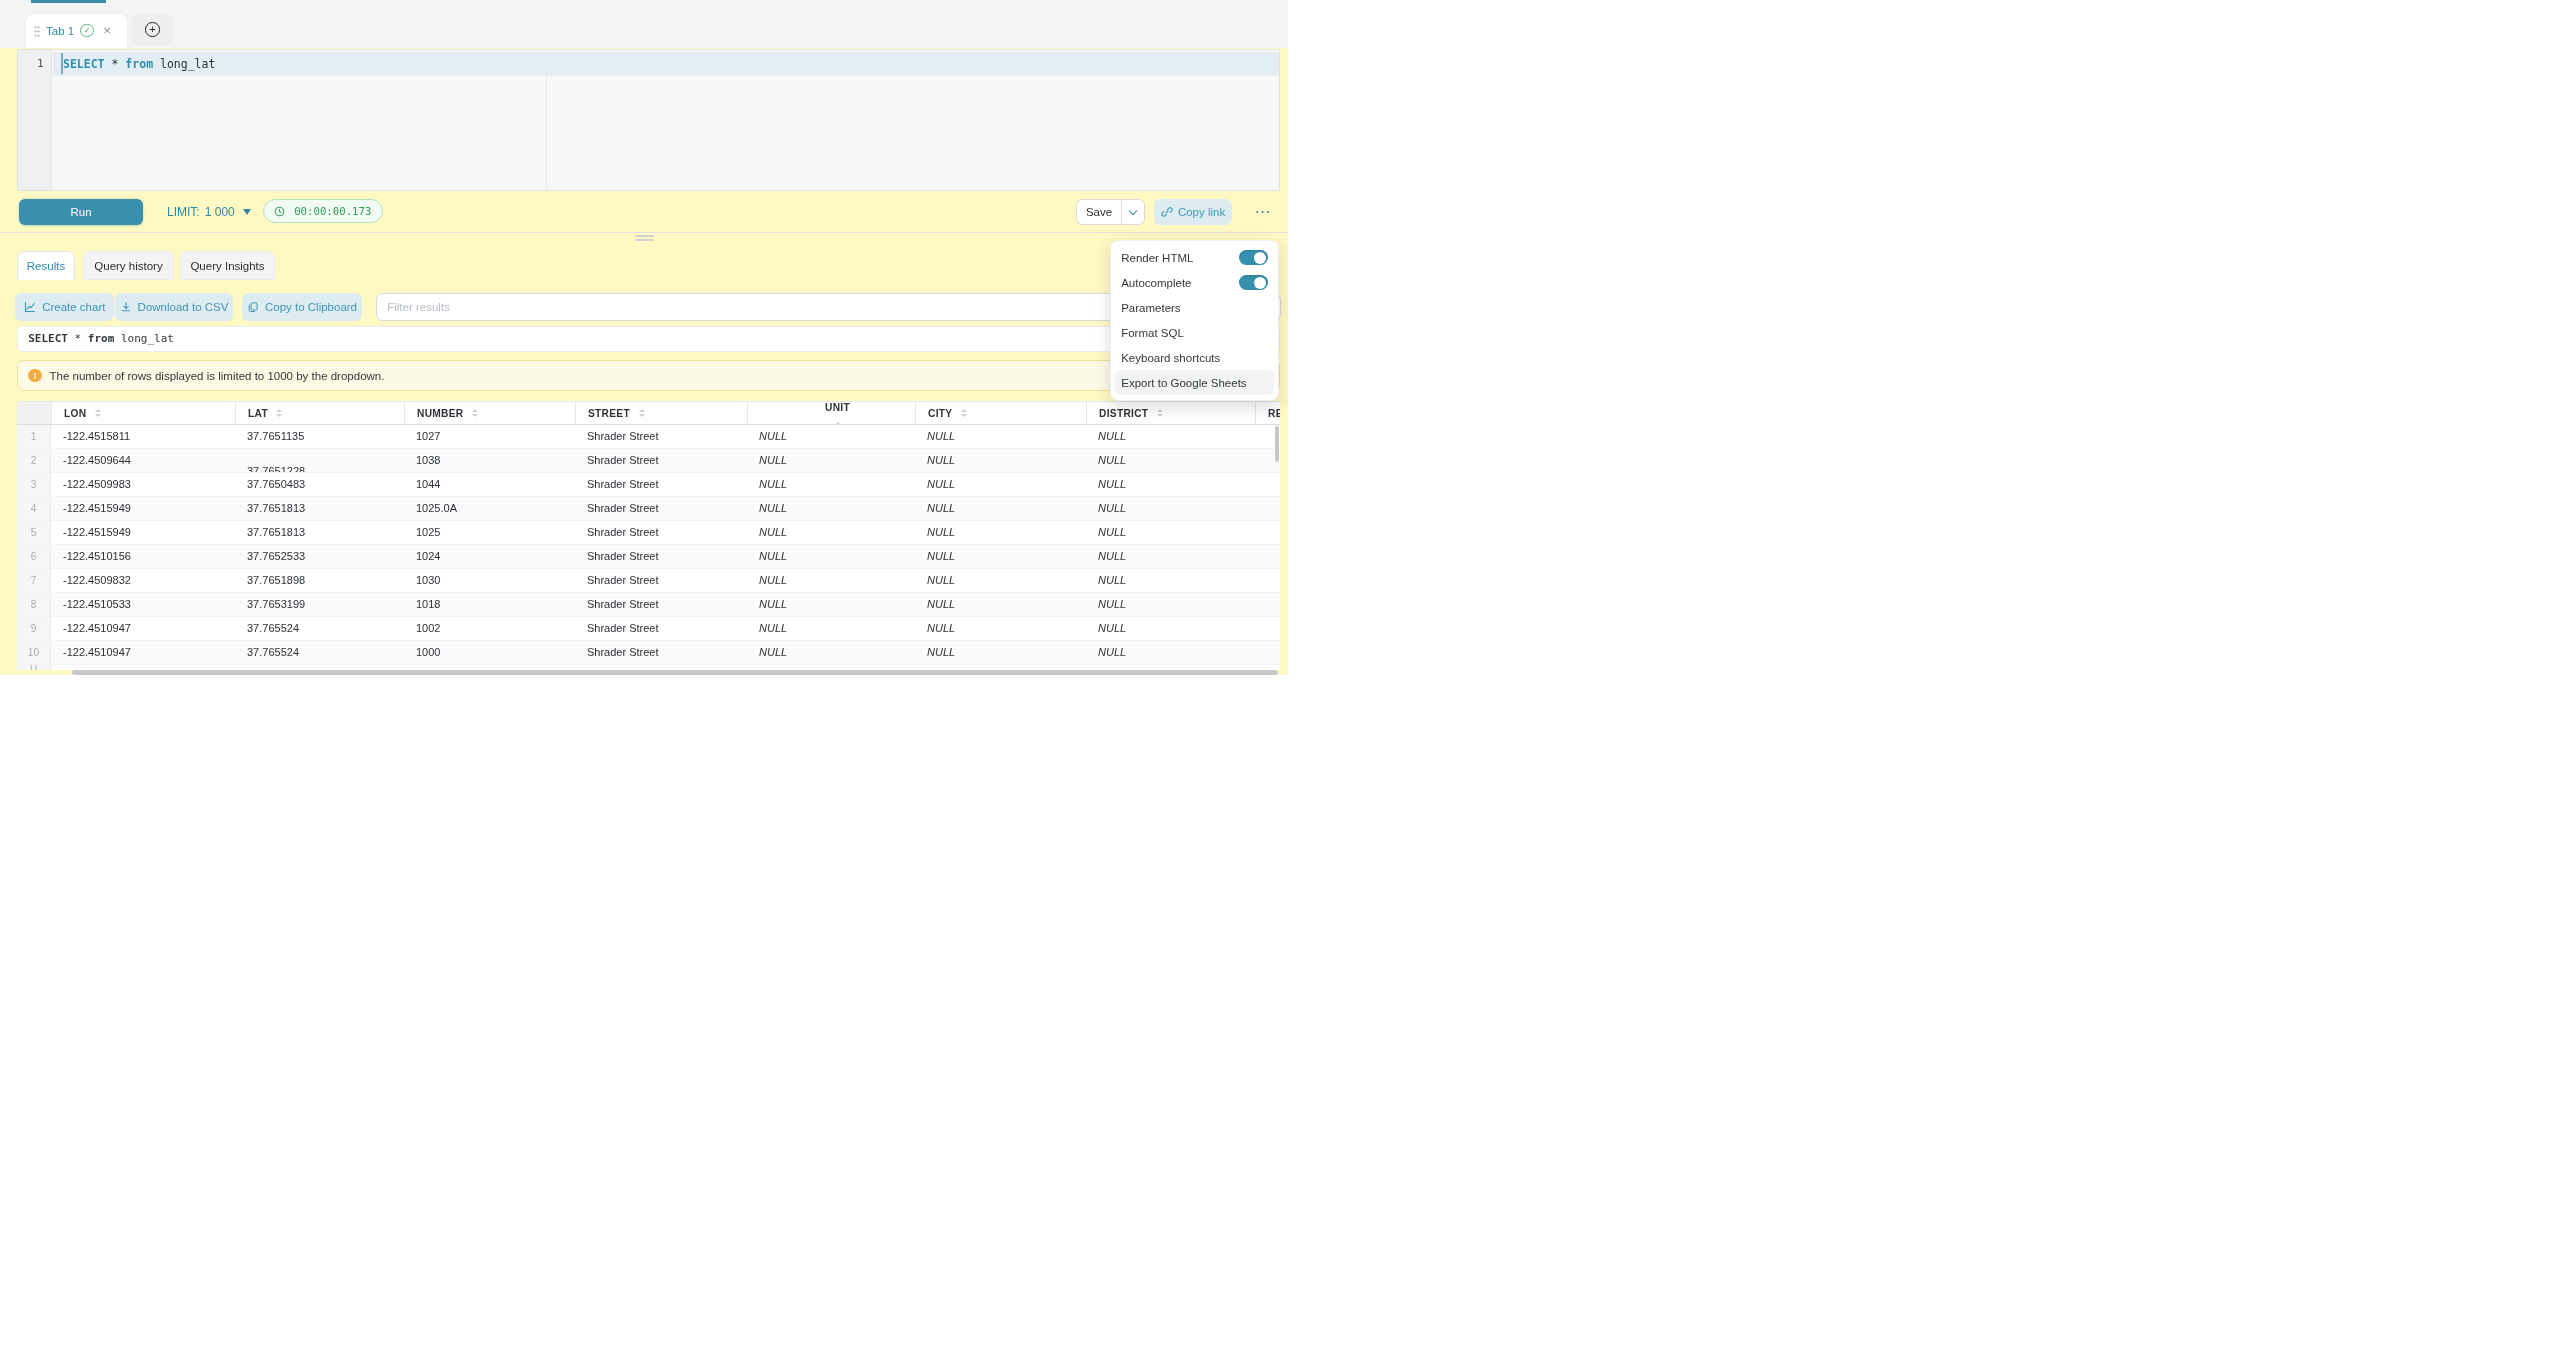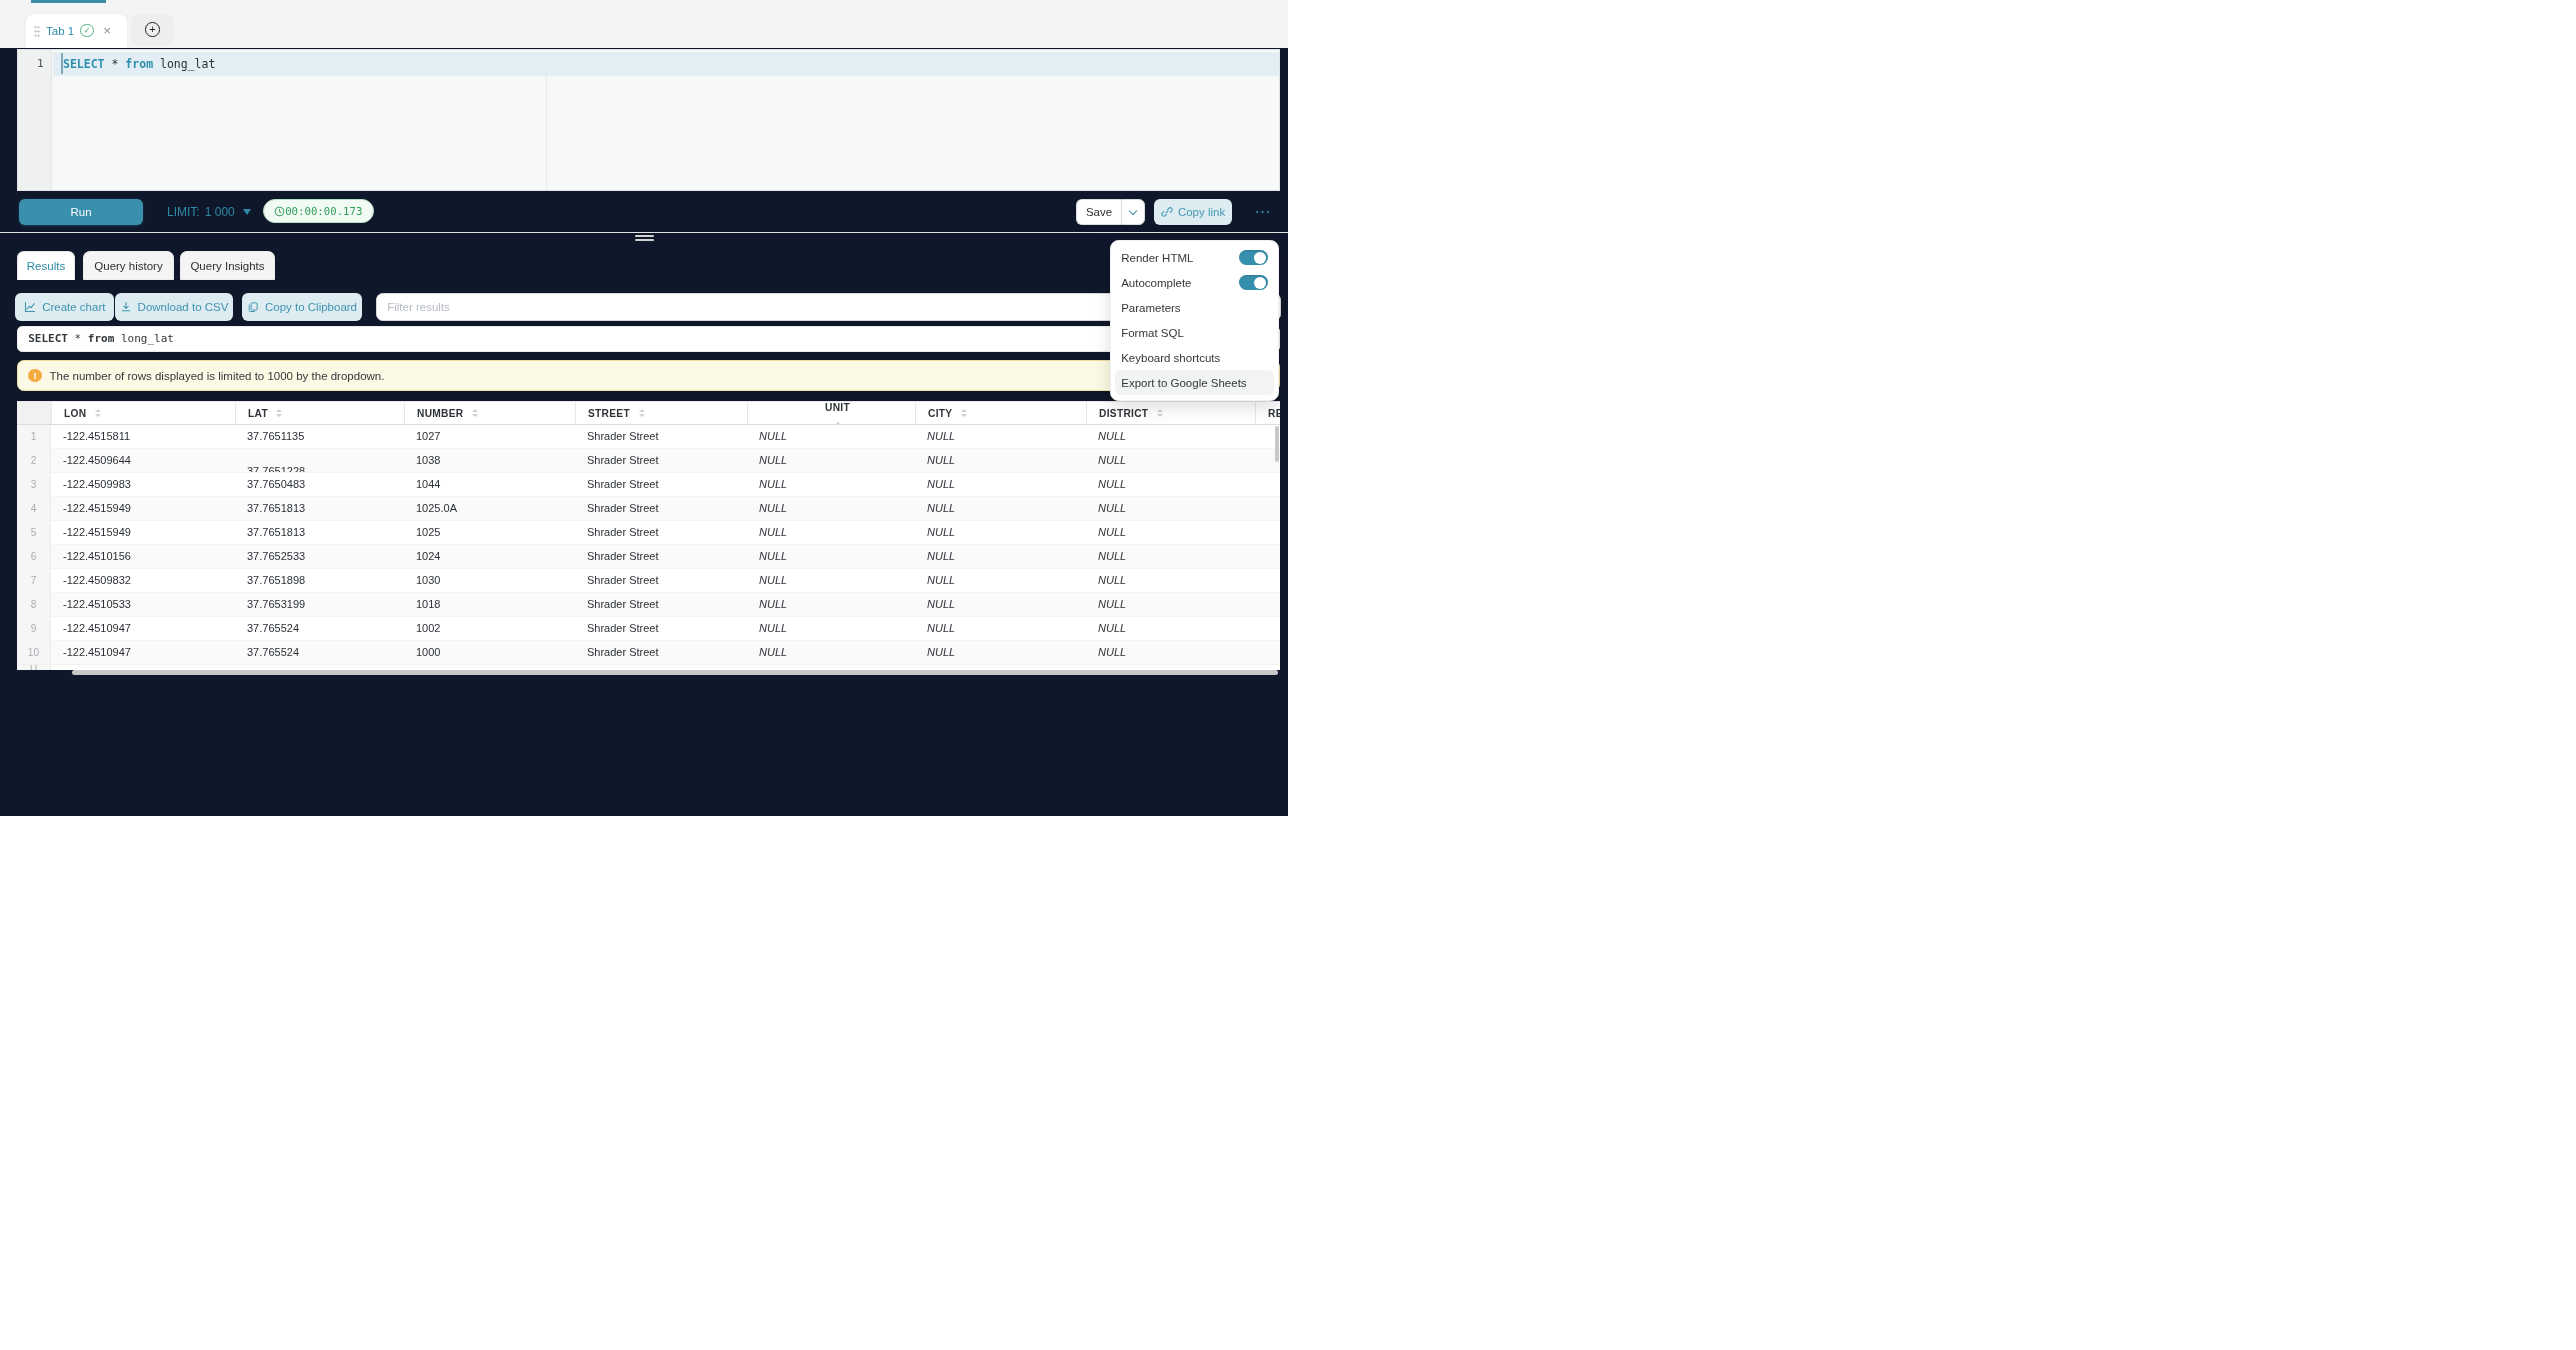--- a/index.html
+++ b/index.html
@@ -1,19 +1,19 @@
 <!DOCTYPE html>
 <html style="font-size:13.6px"><head>
 <meta charset="utf-8">
 <style>
   * { margin:0; padding:0; box-sizing:border-box; }
   html,body { background:#fff; }
   .app {
-    position:relative; width:1288px; height:816px; overflow:hidden;
-    background:#0f172a; font-family:"Liberation Sans", sans-serif; color:#2c3136;
+    position:relative; width:1288px; height:675px; overflow:hidden;
+    background:#fef9c3; font-family:"Liberation Sans", sans-serif; color:#2c3136;
   }
   
   .tabbar { position:absolute; left:0; top:0; width:100%; height:48px; background:#f4f4f4; }
   .progress { position:absolute; left:31px; top:0; width:75px; height:2.6px; background:#3b8ea8; }
   .tab-active {
     position:absolute; left:25.6px; top:13.6px; width:101px; height:34px; background:#fff;
     border-radius:7.7px 7.7px 0 0; box-shadow:0 0 3.4px rgba(0,0,0,.06);
     display:flex; align-items:center; gap:6px; padding:0 8.5px; cursor:pointer;
   }
   .dots { width:6px; height:12px; flex:0 0 auto;
@@ -43,21 +43,21 @@
   
   .run-btn { position:absolute; left:19px; top:199px; width:124px; height:25.6px; background:#3a8fac;
     border-radius:6px; color:#fff; font-size:11.5px; display:flex; align-items:center; justify-content:center;
     cursor:pointer; box-shadow:0 0.9px 2.6px rgba(58,143,172,.35); }
   .limit { position:absolute; left:167px; top:199px; height:25.6px; display:flex; align-items:center; gap:5.1px;
     color:#2e89a8; font-size:12px; cursor:pointer; }
   .limit b { font-weight:normal; }
   .caret-tri { width:0; height:0; border-left:4.3px solid transparent; border-right:4.3px solid transparent;
     border-top:6px solid #2e89a8; margin-left:3.4px; }
   .timer { position:absolute; left:263px; top:199px; height:24px; border:0.9px solid #b7e0c3; border-radius:12px;
-    background:#f2faf4; display:flex; align-items:center; gap:0; padding:0 10.2px; }
+    background:#f2faf4; display:flex; align-items:center; gap:9px; padding:0 10.2px; }
   .timer span { font-family:"DejaVu Sans Mono", monospace; font-size:10.7px; color:#2f9e57; }
   .save-group { position:absolute; left:1076px; top:199px; height:25.6px; display:flex; }
   .save-main { width:45px; height:25.6px; background:#fff; border:0.9px solid #dcdcdc; border-right:none;
     border-radius:6px 0 0 6px; font-size:11.5px; color:#2b2f33; display:flex; align-items:center; justify-content:center; cursor:pointer; }
   .save-caret { width:24px; height:25.6px; background:#fff; border:0.9px solid #dcdcdc; border-radius:0 6px 6px 0;
     display:flex; align-items:center; justify-content:center; cursor:pointer; }
   .chev { width:6px; height:6px; border-right:1.4px solid #3b8ea8; border-bottom:1.4px solid #3b8ea8;
     transform:rotate(45deg); margin-top:-2.6px; }
   .copy-link { position:absolute; left:1154px; top:199px; width:78px; height:25.6px; background:#dcecf1;
     border-radius:6px; color:#4597b3; font-size:11.5px; display:flex; align-items:center; justify-content:center;

